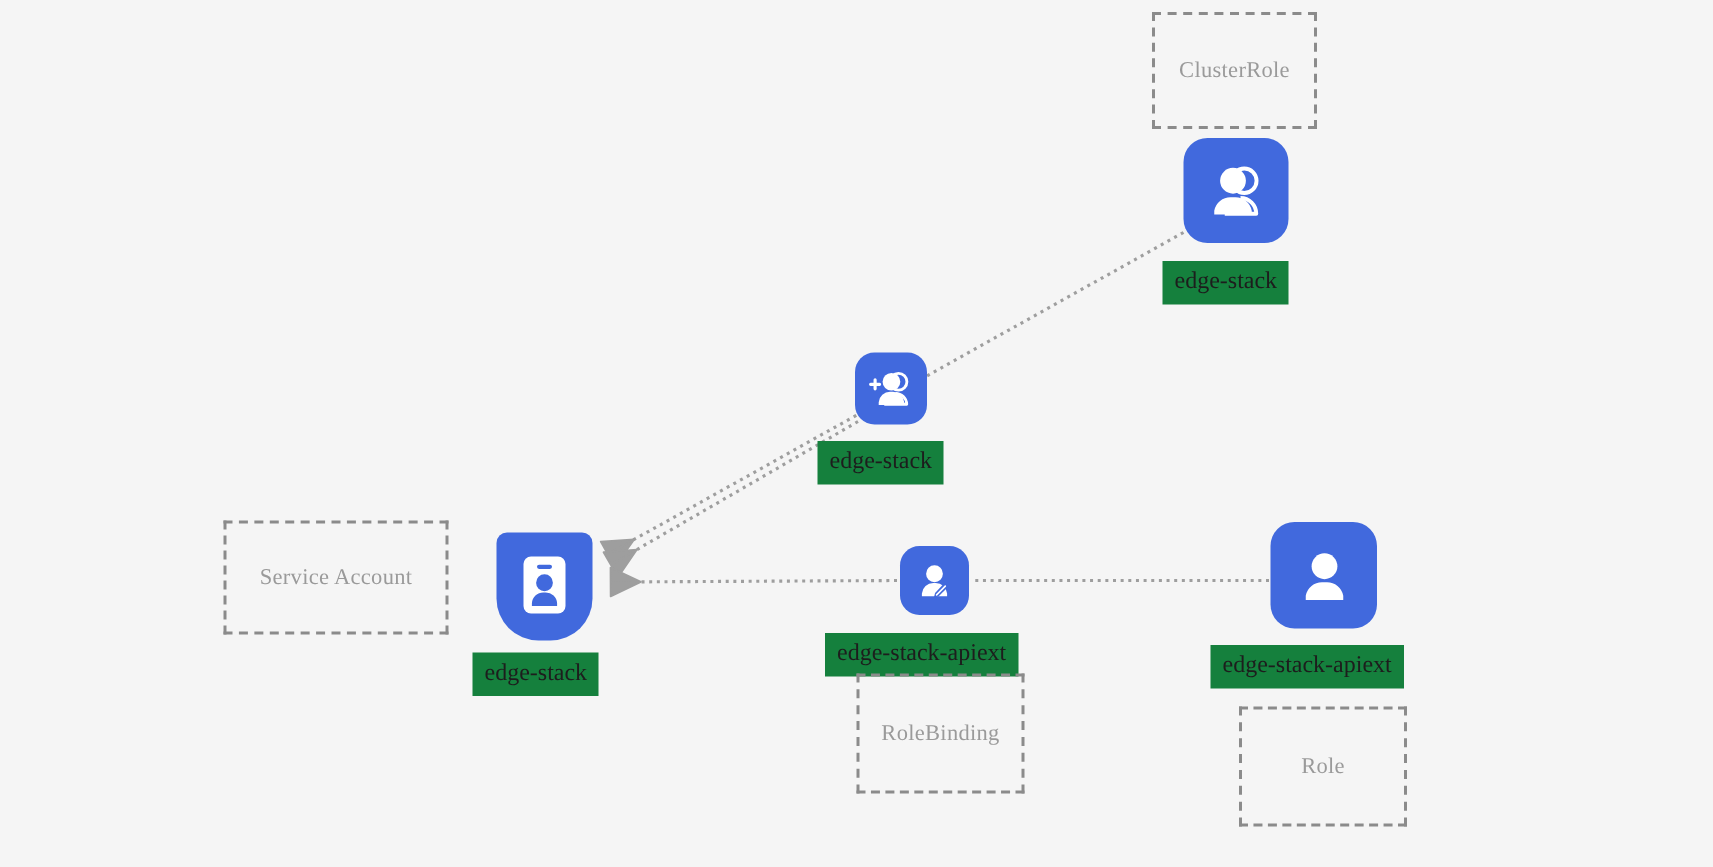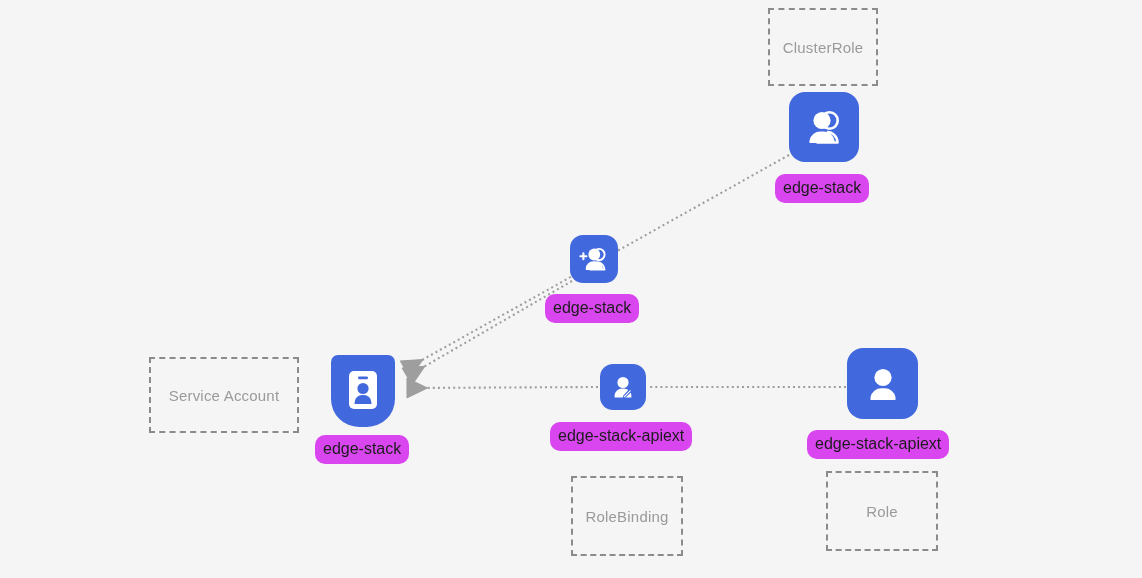--- a/index.html
+++ b/index.html
@@ -11,20 +11,21 @@
     height: 578px;
     background: #f5f5f5;
     font-family: "Liberation Sans", sans-serif;
     overflow: hidden;
   }
   #canvas {
     position: relative;
     width: 1142px;
     height: 578px;
     background: #f5f5f5;
+    font-family: Liberation Serif, serif;
   }
   #edges {
     position: absolute;
     left: 0;
     top: 0;
     width: 1142px;
     height: 578px;
     pointer-events: none;
   }
 
@@ -57,26 +58,26 @@
 
   .icon-rounded { border-radius: 16px; }
   .icon-rounded-sm { border-radius: 13px; }
   .icon-badge {
     border-radius: 7px 7px 28px 28px;
   }
 
   
   .name-chip {
     position: absolute;
-    background: #d946ef;
+    background: #15803d;
     color: #1d1d1d;
     font-size: 16px;
     line-height: 1;
     padding: 6px 8px 7px 8px;
-    border-radius: 10px;
+    border-radius: 0;
     white-space: nowrap;
   }
 </style>
 </head>
 <body>
 
 <div id="canvas">
 
   <svg id="edges" viewBox="0 0 1142 578" width="1142" height="578">
     <defs>
@@ -126,21 +127,21 @@
         <path d="M 7.8 27 L 7.8 25.2 A 7.6 7.6 0 0 1 15.4 18.2 L 17.2 18.2
                  A 7.6 7.6 0 0 1 24.8 25.2 L 24.8 27 Z" fill="#ffffff"></path>
 
         <path d="M 5.4 10.2 L 5.4 16.2 M 2.4 13.2 L 8.4 13.2" stroke="#ffffff" stroke-width="2.1" stroke-linecap="round"></path>
       </svg>
     </span>
   </div>
 
   <div class="name-chip" style="left:545px; top:294px;">edge-stack</div>
 
-  <div class="kind-box" style="left:149px; top:357px; width:150px; height:76px;text-align:right;">
+  <div class="kind-box" style="left:149px; top:347px; width:150px; height:76px;text-align:right;">
     <span class="kind-label">Service Account</span>
   </div>
 
   <div class="node-icon icon-badge" style="left:331px; top:355px; width:64px; height:72px;">
     <span>
       <svg width="34" height="44" viewBox="0 0 34 44">
         <rect x="3" y="2" width="28" height="38" rx="5" ry="5" fill="#ffffff"></rect>
         <rect x="12" y="7.5" width="10" height="2.8" rx="1.4" fill="#4169dd"></rect>
         <circle cx="17" cy="19.5" r="5.6" fill="#4169dd"></circle>
         <path d="M 8.6 35 L 8.6 33.2 A 7.6 7.6 0 0 1 16.2 26 L 17.8 26
@@ -159,21 +160,21 @@
                  A 7.6 7.6 0 0 1 23.4 23.6 L 23.4 25.5 Z" fill="#ffffff"></path>
 
         <path d="M 21.6 16.6 L 24.2 19.2 L 17.6 25.6 L 14.6 26.4 L 15.4 23.4 Z" fill="#4169dd"></path>
         <path d="M 16.4 24.6 L 22.2 18.8" stroke="#ffffff" stroke-width="1.1" stroke-linecap="round"></path>
       </svg>
     </span>
   </div>
 
   <div class="name-chip" style="left:550px; top:422px;">edge-stack-apiext</div>
 
-  <div class="kind-box" style="left:571px; top:476px; width:112px; height:80px;">
+  <div class="kind-box" style="left:571px; top:449px; width:112px; height:80px;">
     <span class="kind-label">RoleBinding</span>
   </div>
 
   <div class="node-icon icon-rounded" style="left:847px; top:348px; width:71px; height:71px;">
     <span>
       <svg width="44" height="44" viewBox="0 0 44 44">
         <circle cx="22" cy="15.5" r="8.6" fill="#ffffff"></circle>
         <path d="M 9.5 38 L 9.5 35.2 A 11 11 0 0 1 20.5 26.2 L 23.5 26.2
                  A 11 11 0 0 1 34.5 35.2 L 34.5 38 Z" fill="#ffffff"></path>
       </svg>

